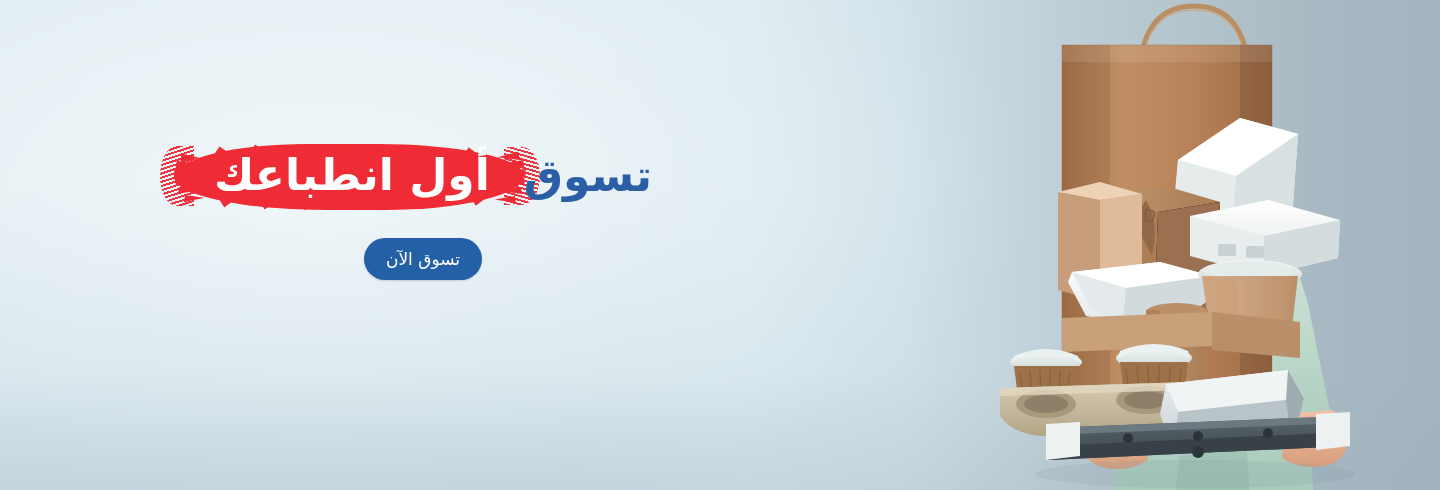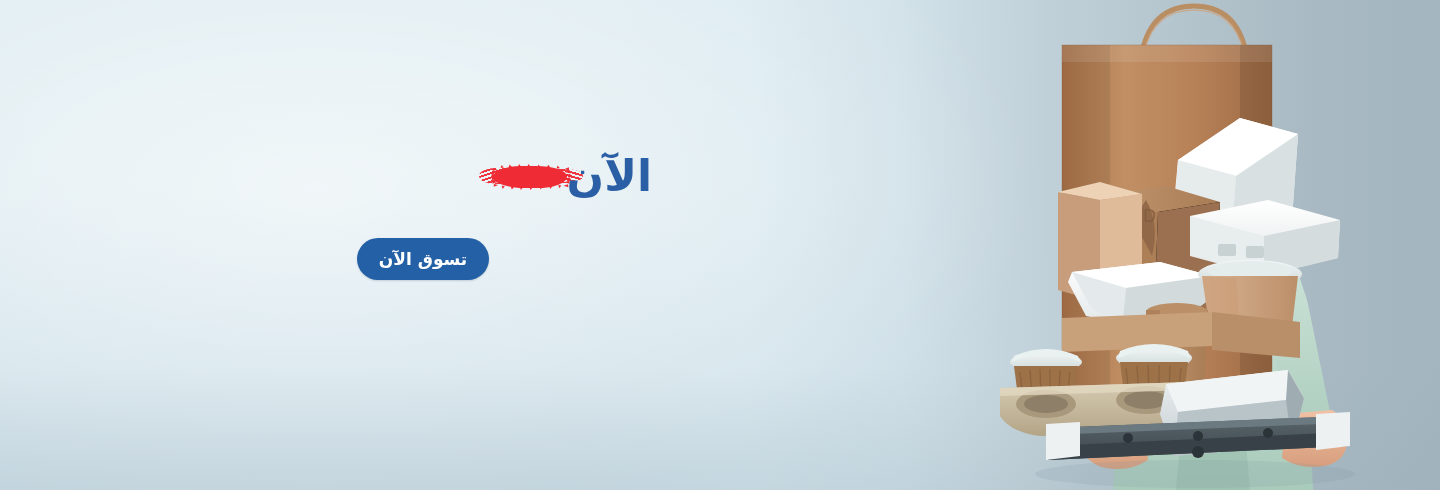--- a/index.html
+++ b/index.html
@@ -133,21 +133,21 @@
   .cta-btn {
     display:inline-flex;
     align-items:center; justify-content:center;
     min-width:103px; height:42px;
     padding:0 22px;
     border:none;
     border-radius:21px;
     background:#2360a5;
     color:#ffffff;
     font-size:17px;
-    font-weight:bold;
+    font-weight:normal;
     font-family:inherit;
     cursor:pointer;
     direction:rtl;
     box-shadow:0 1px 2px rgba(20,50,90,0.18);
   }
 
   
   .photo {
     position:absolute;
     right:0; top:0;
@@ -320,21 +320,21 @@
       <path d="M366,414 l34,-2 l0,34 l-34,4 z" fill="#edf1f2"></path>
 
       <ellipse cx="245" cy="474" rx="160" ry="14" fill="#7e949e" opacity="0.18"></ellipse>
     </svg>
   </div>
 
   <div class="copy">
 
     <div class="headline">
 
-      <span class="hl-blue">الآن</span>
+      <span class="hl-blue">تسوق</span>
 
       <span class="hl-mark">
         <span class="brush"></span>
         <span class="fray">
           <svg viewBox="0 0 300 80" preserveAspectRatio="none" xmlns="http://www.w3.org/2000/svg">
             <g fill="#ef2b35">
               <path d="M8,14 l16,5 -17,4 z"></path>
                 <path d="M4,22 l20,4 -21,5 z"></path>
               <path d="M2,31 l22,3 -22,5 z"></path>
                 <path d="M3,41 l21,3 -21,5 z"></path>
@@ -356,20 +356,21 @@
               <path d="M44,74 l8,-8 -12,-1 z"></path>
                 <path d="M78,76 l9,-8 -13,-1 z"></path>
               <path d="M112,77 l8,-8 -12,-1 z"></path>
                 <path d="M148,77 l9,-8 -13,-1 z"></path>
               <path d="M186,76 l8,-8 -12,-1 z"></path>
                 <path d="M222,74 l9,-8 -13,-1 z"></path>
               <path d="M256,72 l8,-8 -12,-1 z"></path>
             </g>
           </svg>
         </span>
+        <span class="hl-red-text">أول انطباعك</span>
       </span>
     </div>
 
 
     <div class="cta-row">
       <button class="cta-btn" type="button">تسوق الآن</button>
     </div>
 
   </div>
 

